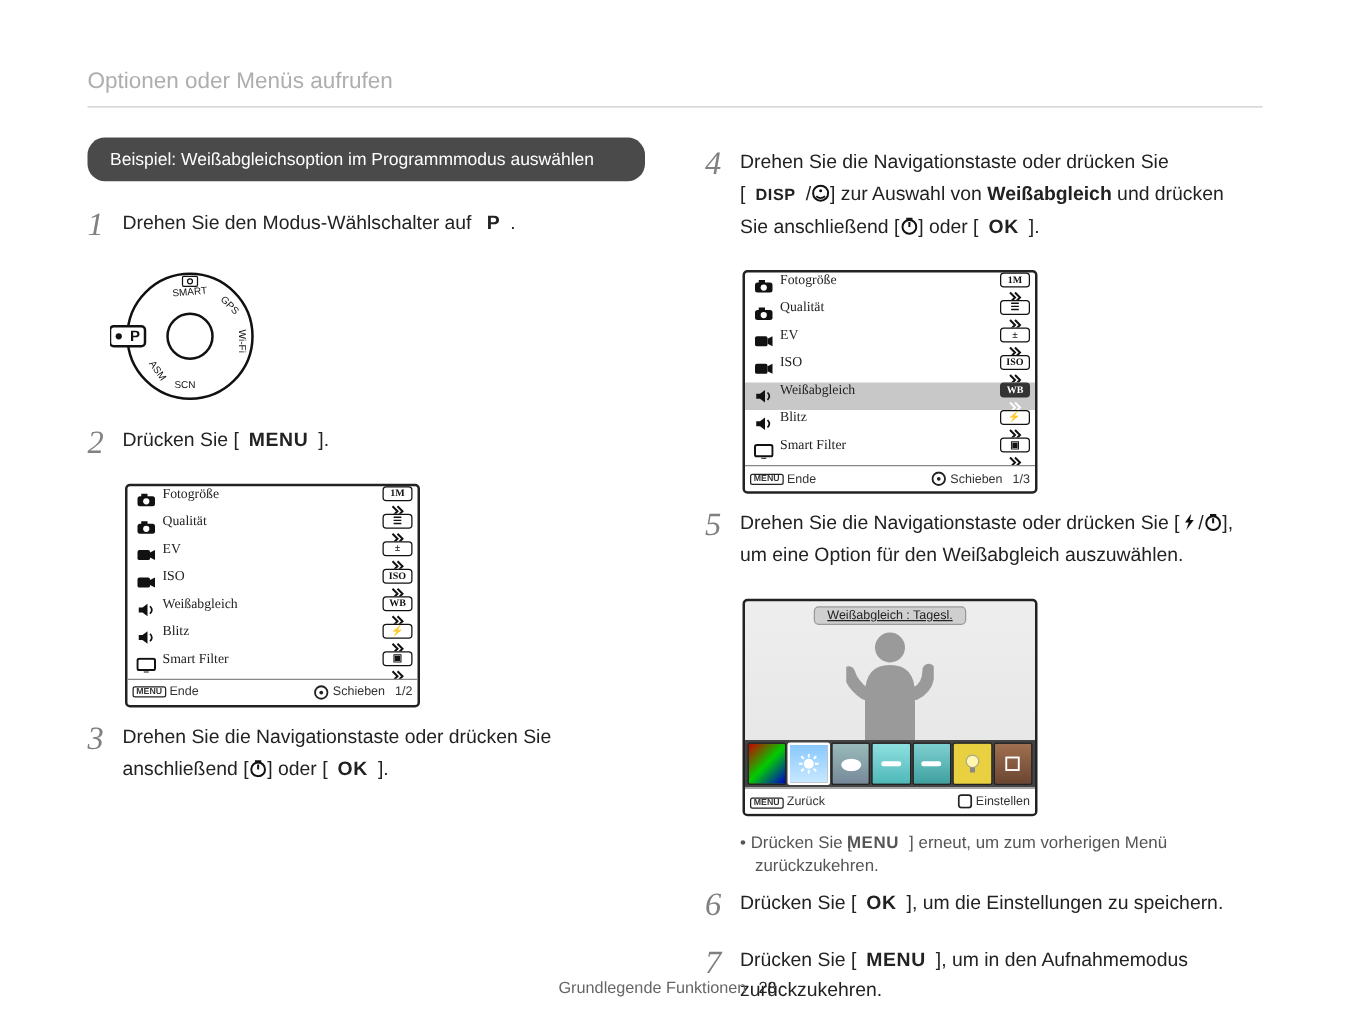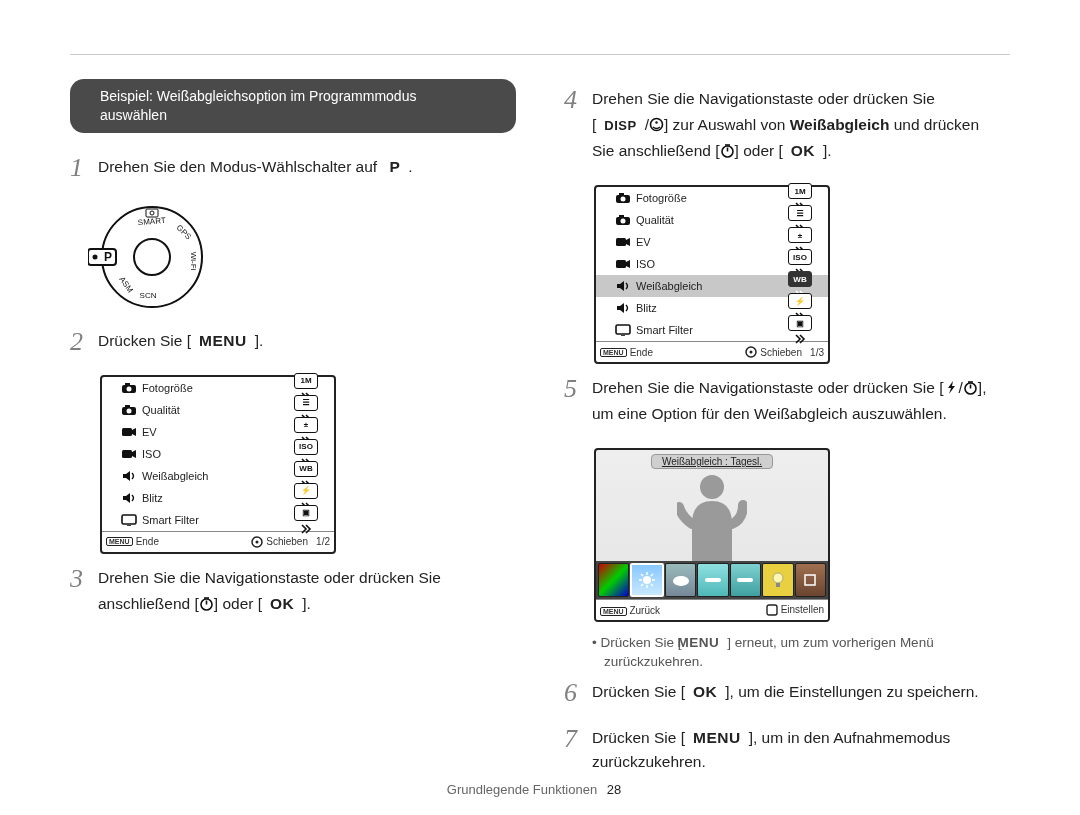--- a/index.html
+++ b/index.html
@@ -38,21 +38,21 @@
     display: flex;
     gap: 48px;
   }
   .col {
     width: 50%;
   }
   .pill {
     background: #4a4a4a;
     color: #fff;
     border-radius: 14px;
-    padding: 8px 30px;
+    padding: 8px 18px;
     font-size: 14px;
     line-height: 1.35;
     margin-bottom: 22px;
   }
   .step {
     display: flex;
     align-items: flex-start;
     margin: 8px 0 14px 0;
     line-height: 1.55;
     font-size: 15.5px;
@@ -97,23 +97,23 @@
     margin: 6px 0 12px 30px;
     background:#fff;
     font-size: 11px;
   }
   .panel-body {
     display:flex;
     flex-direction: column;
   }
   .panel-row {
     display:flex;
-    align-items:center;
     height: 22px;
-    padding: 0 16px;
+    padding: 0 4px;
+    font-family: Liberation Serif, serif;
   }
   .panel-row.sel {
     background:#c8c8c8;
   }
   .panel-row .l-icon {
     width:22px;
     display:flex;
     align-items:center;
     justify-content:center;
     font-size:13px;
@@ -227,20 +227,21 @@
     margin-left:6px;
   }
   
   svg { display:inline-block; vertical-align:middle; }
 </style>
 </head>
 <body>
 
 <div class="page">
 
+  <div class="header">Optionen oder Menüs aufrufen</div>
   <hr class="header-rule">
 
   <div class="columns">
 
     <div class="col">
 
       <div class="pill">Beispiel: Weißabgleichsoption im Programmmodus auswählen</div>
 
       <div class="step">
         <div class="step-num">1</div>

